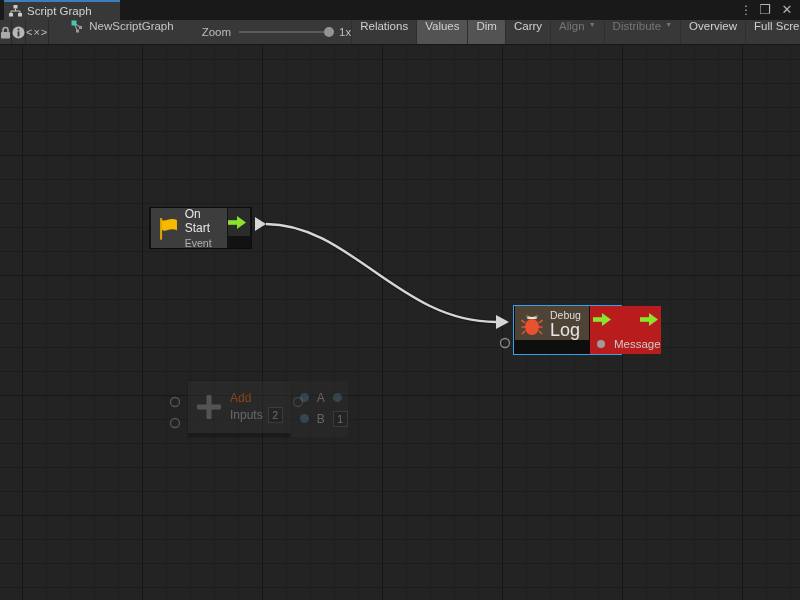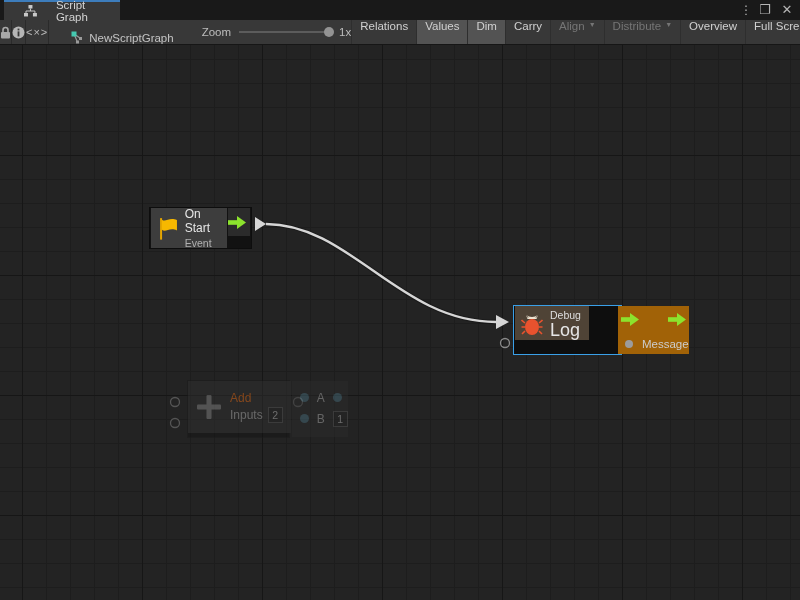--- a/index.html
+++ b/index.html
@@ -2,32 +2,32 @@
 <html><head>
 <meta charset="utf-8">
 <style>
   * { margin:0; padding:0; box-sizing:border-box; }
   html,body { width:800px; height:600px; overflow:hidden; background:#191919;
               font-family:"Liberation Sans", sans-serif; -webkit-font-smoothing:antialiased; }
 
   
   .titlebar { position:relative; height:20px; background:#191919; }
   .tab { position:absolute; left:4px; top:0; height:20px; width:116px; background:#383838;
-         border-top:2px solid #3d7dbc; display:flex; align-items:center; gap:19px; padding-left:20px; }
+         border-top:2px solid #3d7dbc; display:flex; align-items:center; gap:5px; padding-left:5px; }
   .tab-label { font-size:11.5px; color:#d4d4d4; }
   .win-controls { position:absolute; right:4px; top:0; height:20px; display:flex; align-items:center; gap:4px; }
   .win-btn { color:#b4b4b4; font-size:13px; width:18px; text-align:center; line-height:20px; }
   .win-btn.menu { font-size:12px; width:12px; }
 
   
   .toolbar { height:25px; background:#383838; display:flex; align-items:stretch;
              border-bottom:1px solid #161616; font-size:11.5px; color:#c8c8c8; }
   .tcell { display:flex; align-items:center; justify-content:center; border-right:1px solid #2a2a2a; }
   .tcell.lock { width:25px; } .tcell.info { width:31px; } .tcell.code { width:61px; color:#bdbdbd; font-size:11px; letter-spacing:1px;}
-  .graph-id { display:flex; align-items:flex-end; gap:5px; padding-left:22px; color:#c4c4c4; }
+  .graph-id { display:flex; align-items:flex-start; gap:5px; padding-left:22px; color:#c4c4c4; }
   .zoom-group { display:flex; align-items:center; margin-left:28px; gap:8px; color:#bdbdbd; }
   .zoom-track { position:relative; width:92px; height:2px; background:#5c5c5c; }
   .zoom-handle { position:absolute; right:-3px; top:-4px; width:10px; height:10px; border-radius:50%; background:#939393; }
   .tb-right { margin-left:auto; display:flex; align-items:stretch; white-space:nowrap; }
   .tbtn { display:flex; gap:4px; padding:0 8px; border-left:1px solid #2e2e2e; color:#d0d0d0; }
   .tbtn.active { background:#535353; }
   .tbtn.disabled { color:#757575; }
   .caret { font-size:7px; position:relative; top:1px; }
 
   
@@ -52,21 +52,21 @@
   
   .onstart { left:149px; top:162px; width:103px; }
   .onstart .nhead { height:40px; background:#3d3d3d; }
   .onstart .body { height:28px; background:#2b2b2b; display:flex; align-items:center; }
   .onstart .footer { height:11px; background:#383838; }
 
   
   .debug { left:513px; top:260px; width:109px; border:1px solid #3aa0e8; background:#0e0e0e; }
   .debug .colorbar { height:8px; }
   .debug .nhead { height:34px; background:#4f4336;align-items:center; }
-  .debug .body { background:#a16207;margin-left:28px; }
+  .debug .body { background:#b91c1c; }
   .debug .row1 { height:27px; display:flex; align-items:center; padding:0 3px; }
   .debug .row2 { height:21px; display:flex; align-items:center; padding-left:7px; gap:9px; }
   .debug .footer { height:14px; background:#493f33; }
 
   
   .ghost { left:187px; top:335px; width:103px; opacity:0.45; border-color:#1a1a1a; }
   .ghost .nhead { height:52px; background:#323232; gap:6px; }
   .ghost .body { background:#2d2d2d; padding:6px 0 8px 0; }
   .ghost .grow { height:21px; display:flex; align-items:center; padding-left:8px; gap:8px; font-size:12px; color:#b5b5b5; }
   .mini-box { min-width:15px; height:16px; background:#262626; border:1px solid #5a5a5a; color:#c4c4c4;

